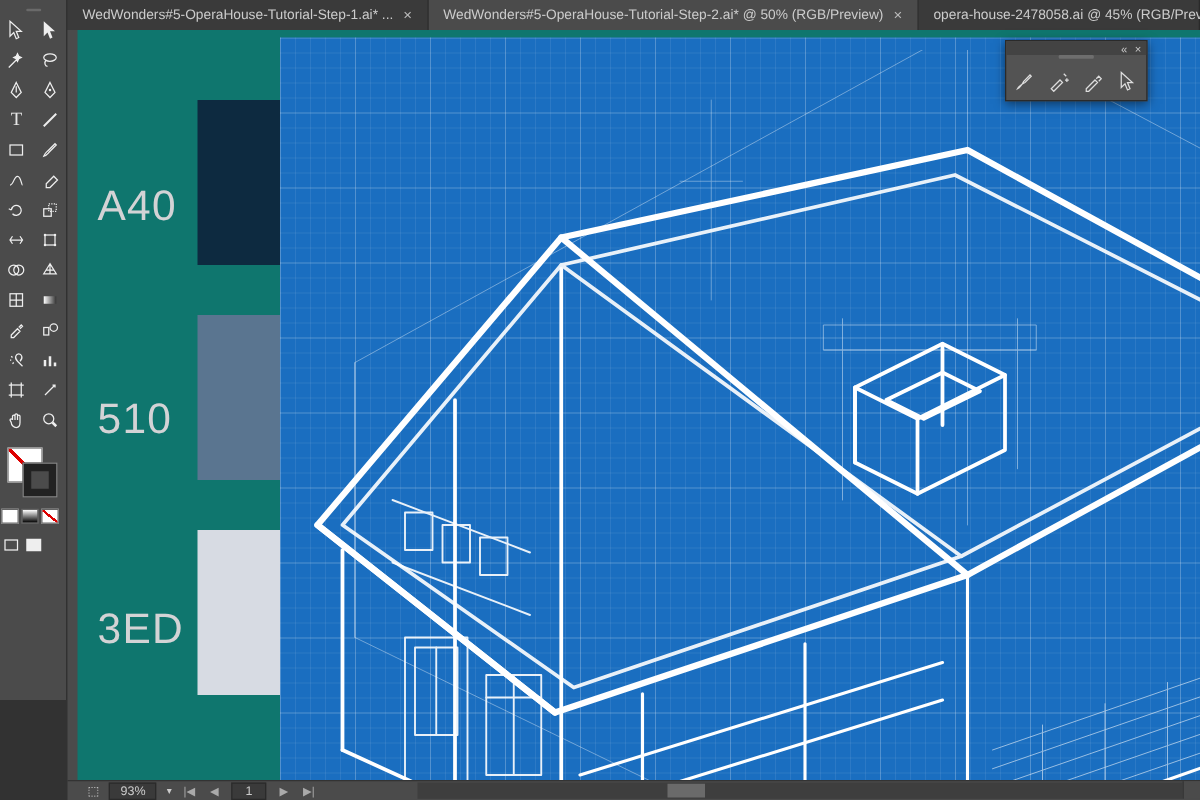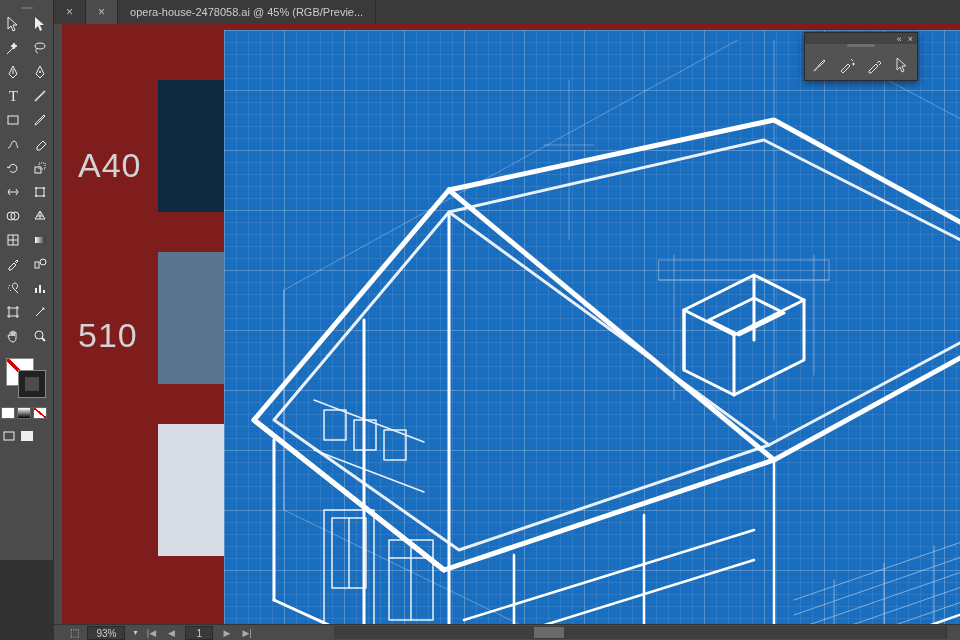--- a/index.html
+++ b/index.html
@@ -133,21 +133,21 @@
   right: 0;
   bottom: 16px;
   background: #4b4b4b;
 }
 .artboard-bg {
   position: absolute;
   left: 8px;
   top: 0;
   right: 0;
   bottom: 0;
-  background: #7f1d1d;
+  background: #0f766e;
   overflow: hidden;
 }
 .swatch-col {
   position: absolute;
   left: 96px;
   top: 56px;
   width: 66px;
 }
 .color-swatch {
   width: 66px;
@@ -260,23 +260,25 @@
   background:#6a6a6a;
 }
 
 .scroll-corner{position:absolute;right:0;top:0;width:14px;height:14px;background:#4b4b4b;border-left:1px solid #333;}
 </style>
 </head>
 <body>
 
 <div class="tab-bar">
   <div class="tab">
+    <span>WedWonders#5-OperaHouse-Tutorial-Step-1.ai* ...</span>
     <span class="close">×</span>
   </div>
   <div class="tab active">
+    <span>WedWonders#5-OperaHouse-Tutorial-Step-2.ai* @ 50% (RGB/Preview)</span>
     <span class="close">×</span>
   </div>
   <div class="tab" style="flex:0 1 auto;min-width:0;">
     <span>opera-house-2478058.ai @ 45% (RGB/Previe...</span>
   </div>
 </div>
 
 <div class="toolbar">
   <div class="tool-grip">
       <span></span>
@@ -488,20 +490,21 @@
         </svg>
       </div>
   </div>
 </div>
 
 <div class="canvas-wrap">
   <div class="artboard-bg">
 
     <div class="swatch-label" style="top:122px;">A40</div>
     <div class="swatch-label" style="top:292px;">510</div>
+    <div class="swatch-label" style="top:460px;">3ED</div>
 
     <div class="swatch-col">
       <div class="color-swatch" style="background:#0d2a40"></div>
       <div style="height:28px"></div>
       <div class="color-swatch" style="background:#5a7590"></div>
       <div style="height:28px"></div>
       <div class="color-swatch" style="background:#d7dbe3"></div>
     </div>
 
     <div class="blueprint">

